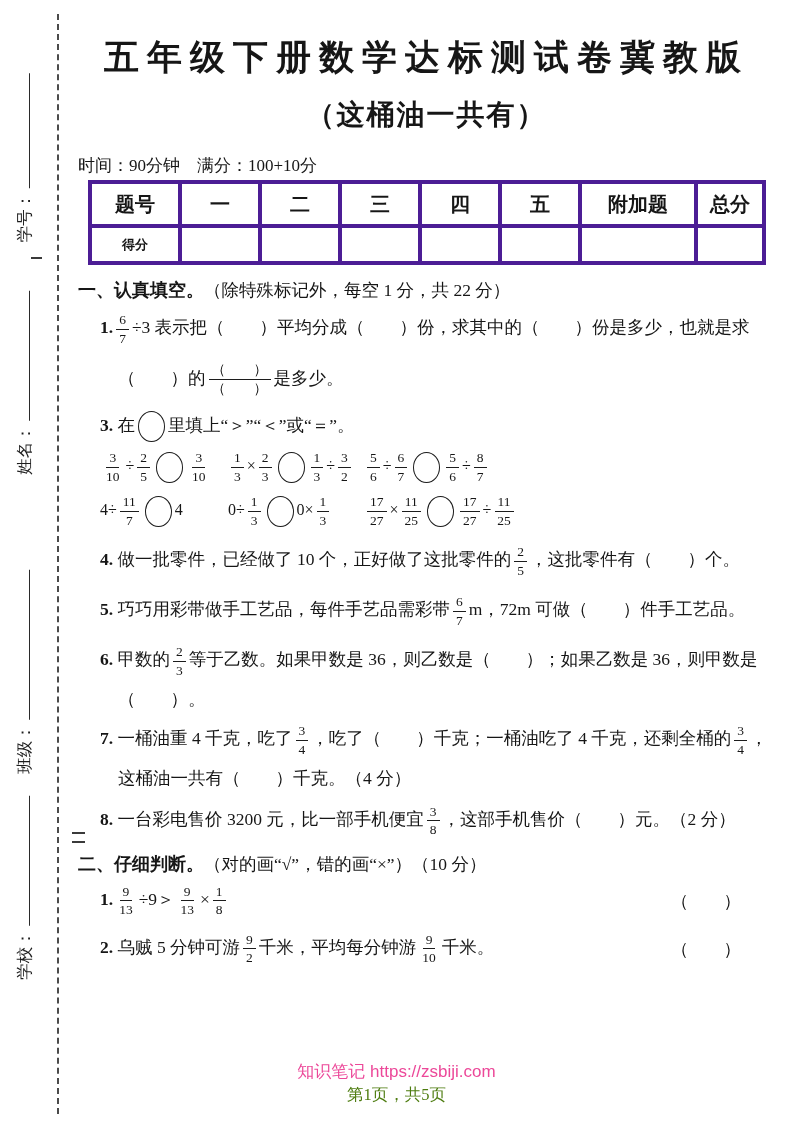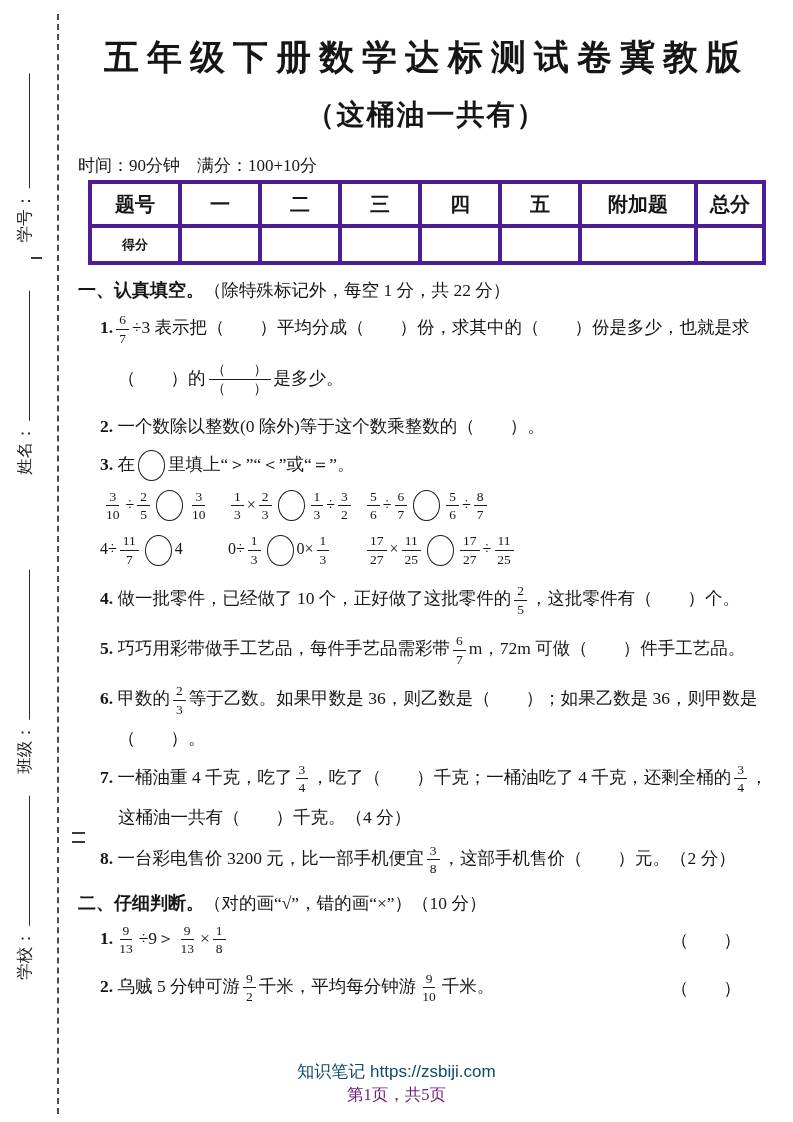--- a/index.html
+++ b/index.html
@@ -74,25 +74,25 @@
   .fgrid .cell{flex:0 0 auto;}
   .fgrid .c1{width:128px;}
   .fgrid .c2{width:136px;}
   .judge{display:flex;justify-content:space-between;align-items:center;padding-right:34px;}
   .judge .qline{flex:1 1 auto;}
   .judge .mark{font-size:17.5px;white-space:nowrap;}
   
   .watermark{
     position:absolute;left:0;right:0;top:1060px;text-align:center;
     font-family:"Liberation Sans","DejaVu Sans",sans-serif;
-    font-size:17px;color:#0c4a6e;
+    font-size:17px;color:#ec4899;
   }
   .pageinfo{
     position:absolute;left:0;right:0;top:1084px;text-align:center;
-    font-size:16.5px;color:#701a75;
+    font-size:16.5px;color:#4d7c0f;
   }
 </style>
 </head>
 <body>
 
 <div class="page">
 
   <div class="seal-dash"></div>
 
   <div class="seal-field" style="top:158px;">
@@ -148,21 +148,20 @@
     </div>
 
     <div class="qline m-t8"><b>1.</b><span class="frac">
           <span class="fn">6</span>
           <span class="fd">7</span>
         </span>÷3 表示把（　　）平均分成（　　）份，求其中的（　　）份是多少，也就是求</div>
     <div class="qline cont m-t12">（　　）的<span class="frac fb">
           <span class="fn">（　　）</span>
           <span class="fd">（　　）</span>
         </span>是多少。</div>
-    <div class="qline m-t16"><b>2.</b> 一个数除以整数(0 除外)等于这个数乘整数的（　　）。</div>
     <div class="qline m-t12"><b>3.</b> 在<span class="cmp"></span>里填上“＞”“＜”或“＝”。</div>
 
     <div class="fgrid m-t6">
       <div class="cell c1"><span class="frac">
             <span class="fn">3</span>
             <span class="fd">10</span>
           </span>÷<span class="frac">
             <span class="fn">2</span>
             <span class="fd">5</span>
           </span><span class="cmp"></span><span class="frac">

